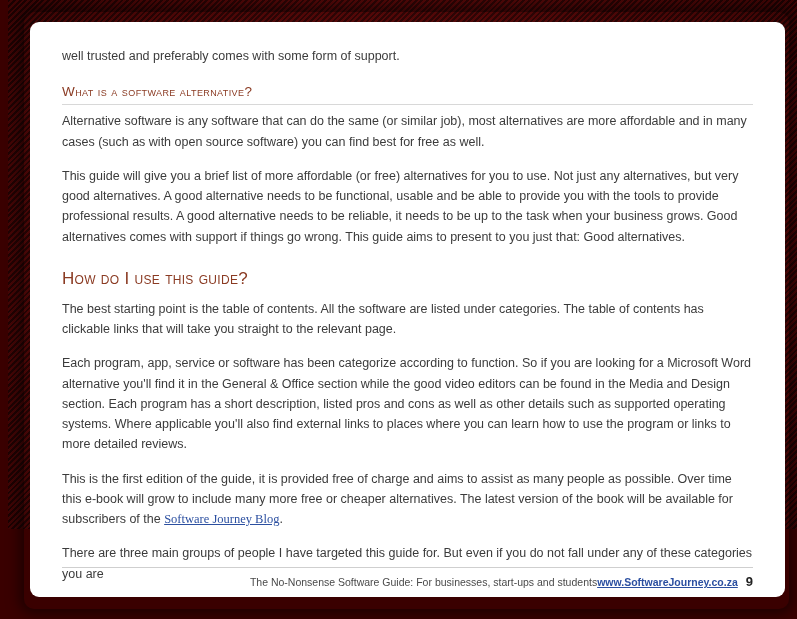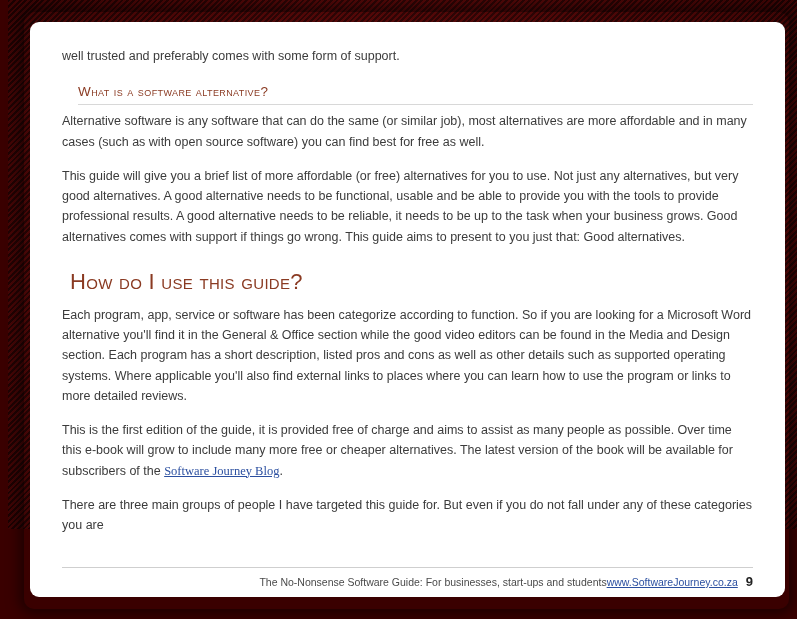--- a/index.html
+++ b/index.html
@@ -55,31 +55,31 @@
   .top-line {
     margin-top: 8px;
     margin-bottom: 18px;
   }
   h2.heading-small {
     color: #8a3a22;
     font-size: 13.5px;
     font-weight: normal;
     font-variant: small-caps;
     letter-spacing: 0.4px;
-    margin: 0 0 6px 16px;
+    margin: 0 0 6px 0;
     padding-bottom: 5px;
     border-bottom: 1px solid #d8d8d8;
   }
   h2.heading-big {
     color: #8a3a22;
-    font-size: 22px;
+    font-size: 17px;
     font-weight: normal;
     font-variant: small-caps;
     letter-spacing: 0.3px;
-    margin: 22px 0 10px 8px;
+    margin: 22px 0 10px 0;
   }
   a.inline-link {
     color: #2b4fa0;
     text-decoration: underline;
     font-family: Liberation Serif, serif;
   }
   .footer {
     position: absolute;
     left: 32px;
     right: 32px;
@@ -94,20 +94,21 @@
   }
   .footer-right {
     display: flex;
     align-items: baseline;
     gap: 8px;
   }
   .footer-link {
     color: #2b4fa0;
     text-decoration: underline;
     font-size: 10.5px;
+    font-weight: bold;
   }
   .page-number {
     color: #222;
     font-size: 13px;
     font-weight: bold;
   }
 </style>
 </head>
 <body>
 
@@ -116,20 +117,21 @@
 
   <div class="page">
 
     <p class="body-text top-line">well trusted and preferably comes with some form of support.</p>
 
     <h2 class="heading-small">What is a software alternative?</h2>
     <p class="body-text">Alternative software is any software that can do the same (or similar job), most alternatives are more affordable and in many cases (such as with open source software) you can find best for free as well.</p>
     <p class="body-text">This guide will give you a brief list of more affordable (or free) alternatives for you to use. Not just any alternatives, but very good alternatives. A good alternative needs to be functional, usable and be able to provide you with the tools to provide professional results. A good alternative needs to be reliable, it needs to be up to the task when your business grows. Good alternatives comes with support if things go wrong. This guide aims to present to you just that: Good alternatives.</p>
 
     <h2 class="heading-big">How do I use this guide?</h2>
+    <p class="body-text">The best starting point is the table of contents. All the software are listed under categories. The table of contents has clickable links that will take you straight to the relevant page.</p>
     <p class="body-text">Each program, app, service or software has been categorize according to function. So if you are looking for a Microsoft Word alternative you'll find it in the General &amp; Office section while the good video editors can be found in the Media and Design section. Each program has a short description, listed pros and cons as well as other details such as supported operating systems. Where applicable you'll also find external links to places where you can learn how to use the program or links to more detailed reviews.</p>
     <p class="body-text"><span>This is the first edition of the guide, it is provided free of charge and aims to assist as many people as possible. Over time this e-book will grow to include many more free or cheaper alternatives. The latest version of the book will be available for subscribers of the </span><a class="inline-link" href="#">Software Journey Blog</a><span>.</span></p>
 
     <p class="body-text">There are three main groups of people I have targeted this guide for. But even if you do not fall under any of these categories you are</p>
 
     <div class="footer">
       <span class="footer-left">The No-Nonsense Software Guide: For businesses, start-ups and students</span>
       <span class="footer-right">
         <a class="footer-link" href="#">www.SoftwareJourney.co.za</a>
         <span class="page-number">9</span>

